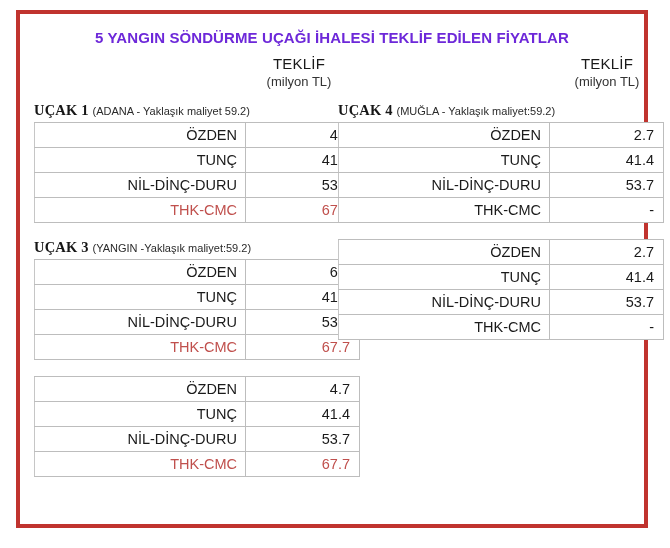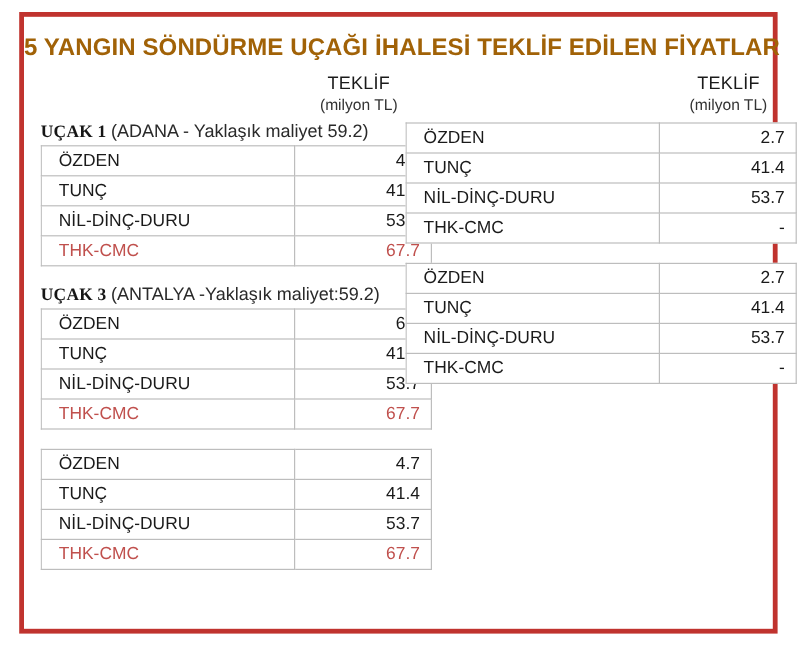--- a/index.html
+++ b/index.html
@@ -37,23 +37,23 @@
   .inner {
     position: absolute;
     left: 0;
     top: 0;
     right: 0;
     bottom: 0;
     padding: 0;
   }
 
   .title {
-    text-align: left;
-    color: #a16207;
-    font-size: 20px;
+    text-align: center;
+    color: #6d28d9;
+    font-size: 15px;
     font-weight: bold;
     letter-spacing: 0.1px;
     margin-top: 15px;
     white-space: nowrap;
   }
 
   
   .teklif-row {
     position: relative;
     height: 44px;
@@ -104,21 +104,21 @@
     white-space: nowrap;
     line-height: 16px;
   }
   .block-title .plane {
     font-weight: bold;
     font-size: 14.5px;
     letter-spacing: 0.2px;
     font-family: Liberation Serif, serif;
   }
   .block-title .meta {
-    font-size: 15px;
+    font-size: 11px;
     color: #2a2a2a;
   }
 
   table.bid {
     border-collapse: collapse;
     width: 284px;
     table-layout: fixed;
     background: #ffffff;
   }
   table.bid td {
@@ -128,21 +128,21 @@
     font-size: 14.5px;
     color: #1a1a1a;
     line-height: 24px;
     vertical-align: middle;
     white-space: nowrap;
     overflow: hidden;
   }
   table.bid td.name {
     width: 188px;
     padding-left: 14px;
-    text-align: left;
+    text-align: right;
   }
   table.bid td.value {
     width: 96px;
     text-align: right;
     padding-right: 9px;
   }
   
   table.bid td.name { border-left: 1px solid #c6c6c6; }
 
   tr.highlight td {
@@ -188,21 +188,21 @@
                     <td class="value">53.7</td>
                   </tr>
                   <tr class="highlight">
                     <td class="name">THK-CMC</td>
                     <td class="value">67.7</td>
                   </tr>
                 </tbody>
               </table>
             </div>
             <div class="block">
-              <div class="block-title"><span class="plane">UÇAK 3</span> <span class="meta">(ANTALYA -Yaklaşık maliyet:59.2)</span></div>
+              <div class="block-title"><span class="plane">UÇAK 3</span> <span class="meta">(YANGIN -Yaklaşık maliyet:59.2)</span></div>
               <table class="bid">
                 <tbody>
                   <tr>
                     <td class="name">ÖZDEN</td>
                     <td class="value">6.8</td>
                   </tr>
                   <tr>
                     <td class="name">TUNÇ</td>
                     <td class="value">41.4</td>
                   </tr>
@@ -235,20 +235,21 @@
                   <tr class="highlight">
                     <td class="name">THK-CMC</td>
                     <td class="value">67.7</td>
                   </tr>
                 </tbody>
               </table>
             </div>
           </div>
         <div class="col right" id="col-right">
             <div class="block">
+              <div class="block-title"><span class="plane">UÇAK 4</span> <span class="meta">(MUĞLA - Yaklaşık maliyet:59.2)</span></div>
               <table class="bid">
                 <tbody>
                   <tr>
                     <td class="name">ÖZDEN</td>
                     <td class="value">2.7</td>
                   </tr>
                   <tr>
                     <td class="name">TUNÇ</td>
                     <td class="value">41.4</td>
                   </tr>

